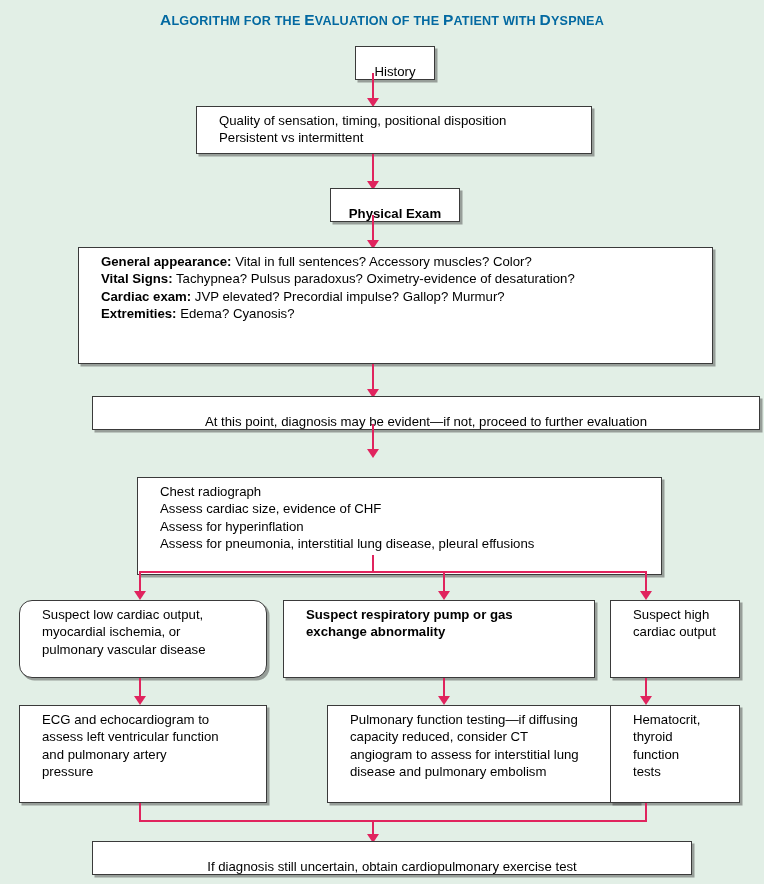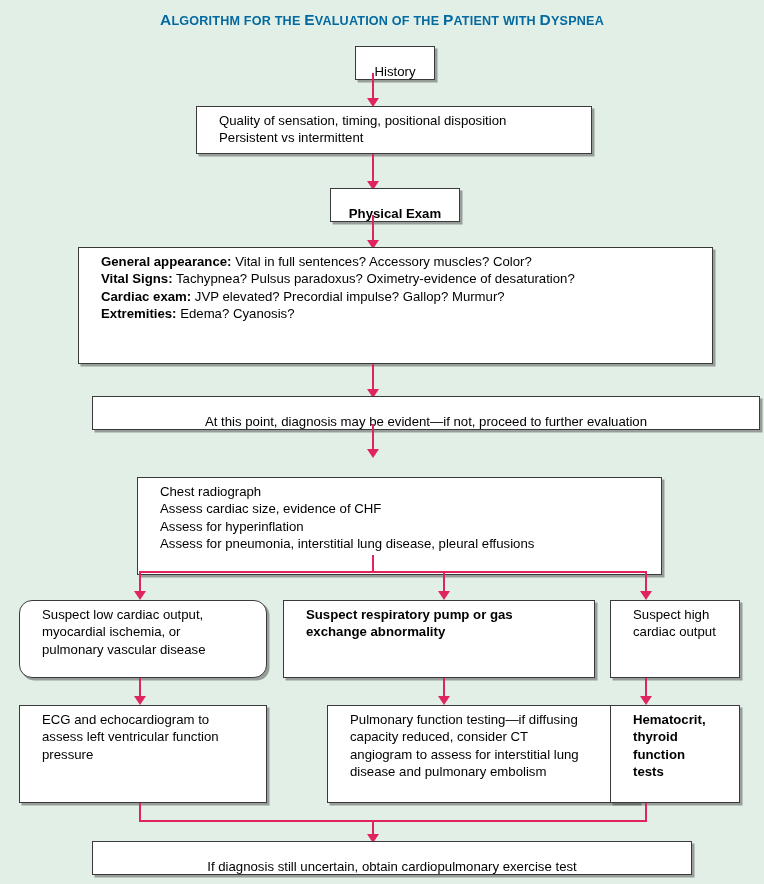--- a/index.html
+++ b/index.html
@@ -153,31 +153,32 @@
   <div class="vline" style="left:139px; top:678px; height:21px;"></div>
   <div class="arrowhead" style="left:134px; top:696px;"></div>
   <div class="vline" style="left:443px; top:678px; height:21px;"></div>
   <div class="arrowhead" style="left:438px; top:696px;"></div>
   <div class="vline" style="left:645px; top:678px; height:21px;"></div>
   <div class="arrowhead" style="left:640px; top:696px;"></div>
 
   <div class="box" style="left:19px; top:705px; width:248px; height:98px;">
     <p>ECG and echocardiogram to</p>
     <p>assess left ventricular function</p>
+    <p>and pulmonary artery</p>
     <p>pressure</p>
   </div>
 
   <div class="box" style="left:283px; top:705px; width:312px; height:98px;margin-left:44px;">
     <p>Pulmonary function testing—if diffusing</p>
     <p>capacity reduced, consider CT</p>
     <p>angiogram to assess for interstitial lung</p>
     <p>disease and pulmonary embolism</p>
   </div>
 
-  <div class="box" style="left:610px; top:705px; width:130px; height:98px;font-weight:bold;">
+  <div class="box" style="left:610px; top:705px; width:130px; height:98px;">
     <p>Hematocrit,</p>
     <p>thyroid function</p>
     <p>tests</p>
   </div>
 
   <div class="vline" style="left:139px; top:803px; height:19px;"></div>
   <div class="vline" style="left:645px; top:803px; height:19px;"></div>
   <div class="hline" style="left:139px; top:820px; width:508px;"></div>
   <div class="vline" style="left:372px; top:820px; height:17px;"></div>
   <div class="arrowhead" style="left:367px; top:834px;"></div>

